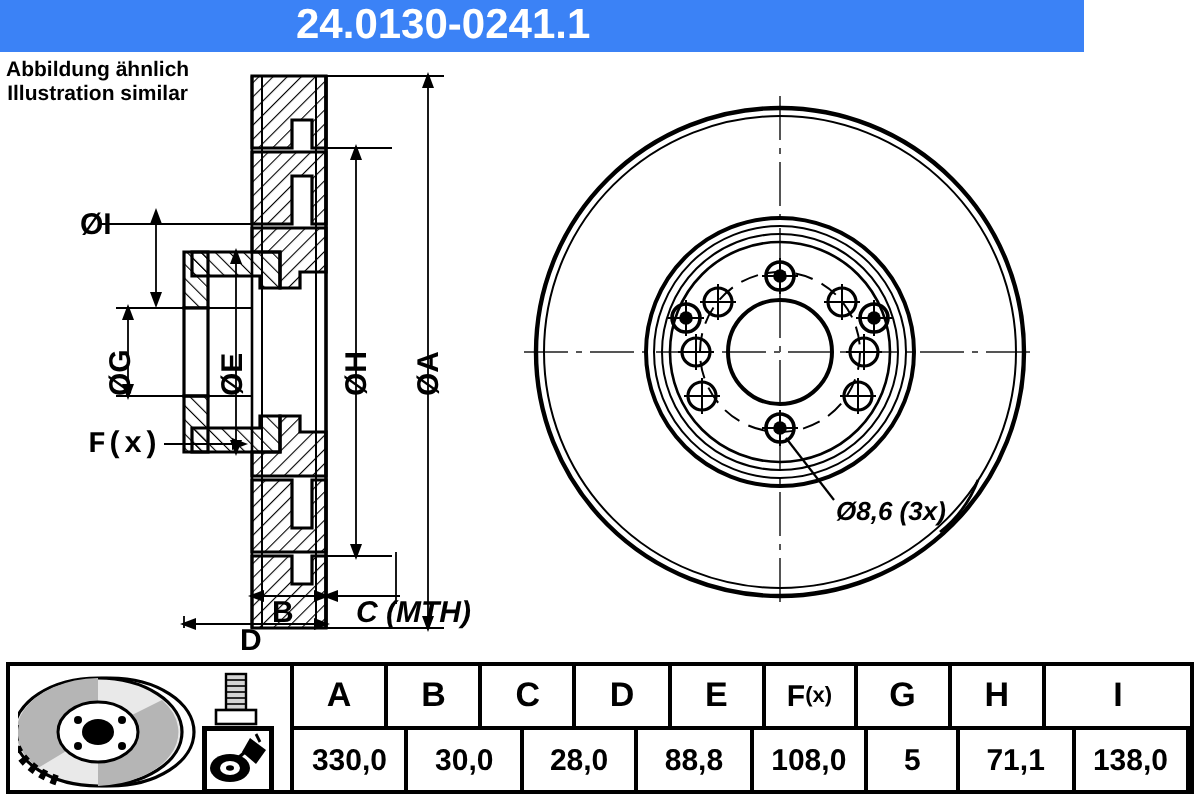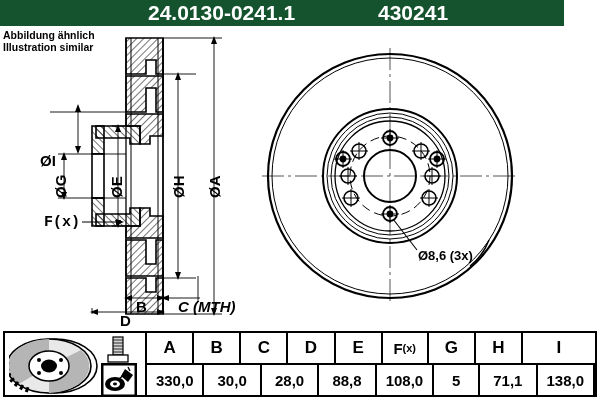--- a/index.html
+++ b/index.html
@@ -1,40 +1,40 @@
 <!DOCTYPE html>
 <html><head>
 <meta charset="utf-8">
 <style>
   html,body{margin:0;padding:0;background:#fff;}
   body{width:600px;height:400px;overflow:hidden;
        font-family:"Liberation Sans",sans-serif;color:#000;}
   #root{position:relative;width:600px;height:400px;box-sizing:border-box;}
 
   
-  .header{position:absolute;left:0;top:0;width:564px;height:26px;
-          background:#14532d;}
+  .header{position:absolute;left:0;top:0;width:508px;height:26px;
+          background:#3b82f6;padding-left:34px;}
   .header-title{position:absolute;left:148px;top:1px;
           font-size:21px;font-weight:bold;color:#fff;letter-spacing:0px;
           white-space:nowrap;}
   .header-code{position:absolute;left:378px;top:1px;
           font-size:21px;font-weight:bold;color:#fff;white-space:nowrap;}
 
   
   .note{position:absolute;left:3px;top:29px;font-size:10.5px;
-        font-weight:bold;line-height:12px;white-space:nowrap;}
+        font-weight:bold;line-height:12px;white-space:nowrap;text-align:center;}
 
   
   .drawing{position:absolute;left:0;top:26px;width:600px;height:300px;}
   .drawing svg{display:block;}
 
   
   .lbl{position:absolute;font-size:15px;font-weight:bold;white-space:nowrap;}
   .lbl.rot{transform:rotate(-90deg);transform-origin:left top;}
-  .lbl.sm{font-size:13px;}
+  .lbl.sm{font-size:13px;font-style:italic;}
 
   
   .table{position:absolute;left:3px;top:331px;width:594px;height:66px;
          box-sizing:border-box;border:2px solid #000;display:flex;}
   .icons-cell{width:142px;border-right:2px solid #000;box-sizing:border-box;
          position:relative;flex:0 0 142px;}
   .grid{flex:1;display:flex;flex-direction:column;}
   .grid-row{display:flex;flex:1;}
   .grid-row.hdr{border-bottom:2px solid #000;}
   .cell{flex:1;border-right:2px solid #000;box-sizing:border-box;
@@ -51,21 +51,20 @@
   .bolt-icon{position:absolute;left:100px;top:2px;}
   .spray-icon{position:absolute;left:96px;top:30px;}
 </style>
 </head>
 <body>
 
 <div id="root">
 
   <div class="header">
     <div class="header-title">24.0130-0241.1</div>
-    <div class="header-code">430241</div>
   </div>
 
   <div class="note">
     <div>Abbildung ähnlich</div>
     <div>Illustration similar</div>
   </div>
 
   <div class="drawing">
     <svg width="600" height="300" viewBox="0 0 600 300">
       <defs>
@@ -232,21 +231,21 @@
             <line x1="390" y1="179" x2="390" y2="197" stroke="#000" stroke-width="1"></line>
           </g>
         </g>
 
         <line x1="393" y1="193" x2="417" y2="224" stroke="#000" stroke-width="1.1"></line>
 
         <path d="M 489 214 A 60 60 0 0 1 470 240" fill="none" stroke="#000" stroke-width="1.4"></path>
       </g>
     </svg>
 
-    <div class="lbl" style="left:40px;top:78px;margin-top:48px;">ØI</div>
+    <div class="lbl" style="left:40px;top:78px;">ØI</div>
 
     <div class="lbl rot" style="left:52px;top:172px;">ØG</div>
 
     <div class="lbl rot" style="left:108px;top:172px;">ØE</div>
 
     <div class="lbl rot" style="left:170px;top:172px;">ØH</div>
 
     <div class="lbl rot" style="left:206px;top:172px;">ØA</div>
 
     <div class="lbl" style="left:44px;top:188px;font-family:Liberation Mono, monospace;">F(x)</div>

